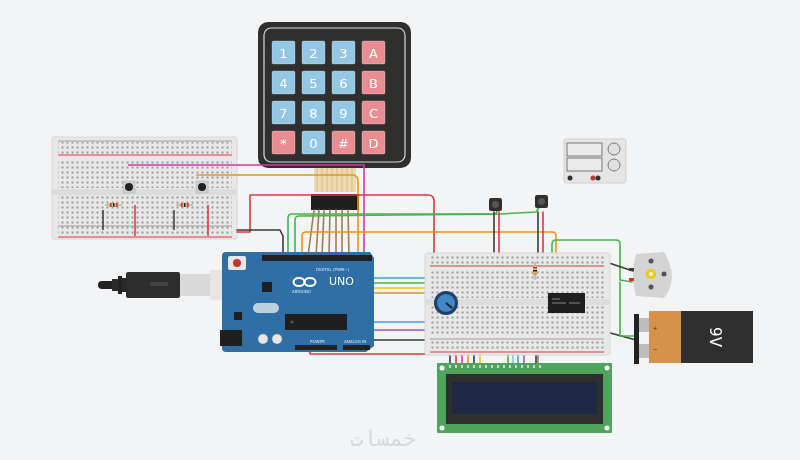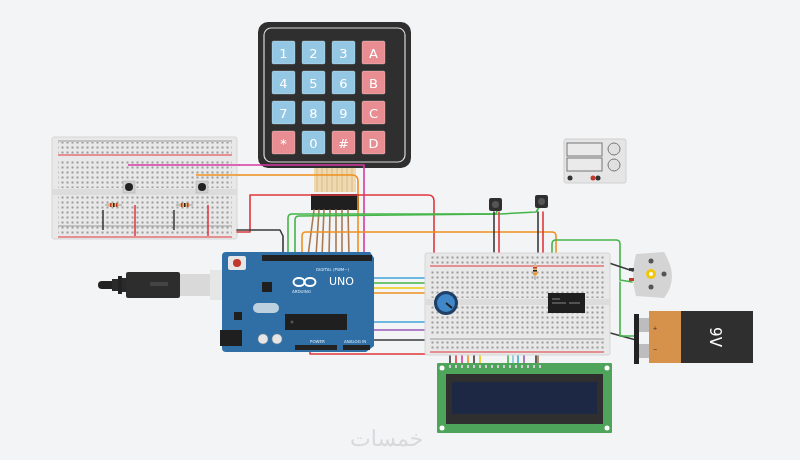--- a/index.html
+++ b/index.html
@@ -1,19 +1,19 @@
 <!DOCTYPE html>
 <html><head>
 <meta charset="utf-8">
 <style>
   html, body { margin: 0; padding: 0; }
   body { width: 800px; height: 460px; background: #f3f4f6; overflow: hidden; position: relative; font-family: "Liberation Sans", sans-serif; }
   #canvas { position: absolute; left: 0; top: 0; width: 800px; height: 460px; }
   .kp-label { font-family: "DejaVu Sans", sans-serif; font-size: 13px; fill: #ffffff; text-anchor: middle; dominant-baseline: central; }
-  .watermark { position: absolute; left: 350px; top: 426px; font-family: Liberation Sans, sans-serif; font-size: 22px; color: #d8d9db; }
+  .watermark { position: absolute; left: 350px; top: 426px; font-family: Liberation Mono, monospace; font-size: 22px; color: #d8d9db; }
   .uno-text { font-family: "DejaVu Sans", sans-serif; font-size: 11px; fill: #ffffff; }
   .small-text { font-family: "DejaVu Sans", sans-serif; font-size: 4px; fill: #dfe9f3; }
   .batt-text { font-family: "DejaVu Sans", sans-serif; font-size: 15px; fill: #ffffff; }
 </style>
 </head>
 <body>
 
 <svg id="canvas" viewBox="0 0 800 460" xmlns="http://www.w3.org/2000/svg">
   <defs>
     <pattern id="holes" width="5" height="5" patternUnits="userSpaceOnUse">

